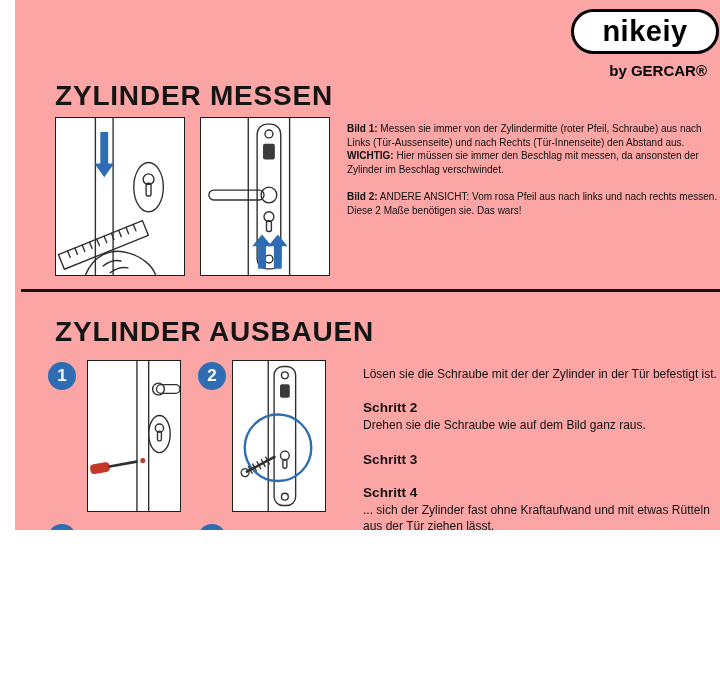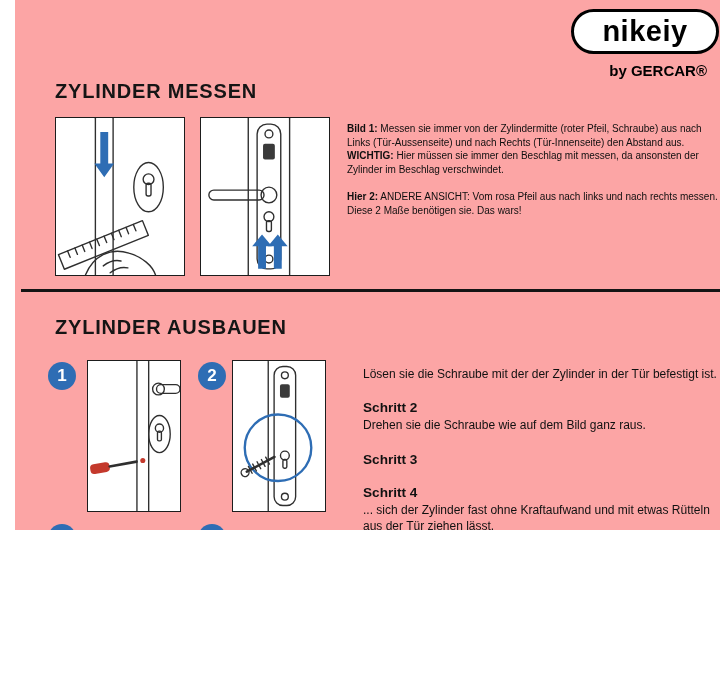--- a/index.html
+++ b/index.html
@@ -5,21 +5,21 @@
   *{box-sizing:border-box;margin:0;padding:0;}
   :root{--accent:#2e6db4;}
   body{background:#ffffff;font-family:"Liberation Sans",sans-serif;color:#111;}
   .page{position:relative;width:720px;height:530px;background:#fca5a5;overflow:hidden;margin-left:15px;}
 
   .logo-pill{position:absolute;top:9px;right:16px;width:148px;height:45px;border:3.5px solid #000;
     border-radius:26px;display:flex;align-items:center;justify-content:center;background:#fff;}
   .logo-text{font-size:29px;font-weight:bold;letter-spacing:.5px;color:#000;}
   .byline{position:absolute;top:62px;right:28px;font-size:15px;font-weight:bold;color:#000;}
 
-  .section-title{position:absolute;left:40px;font-size:20px;font-weight:bold;letter-spacing:.8px;color:#151515;}
+  .section-title{position:absolute;left:40px;font-size:28px;font-weight:bold;letter-spacing:.8px;color:#151515;}
   #title-measure{top:80px;}
   #title-remove{top:316px;}
 
   .ibox{position:absolute;border:1.6px solid #1d1d1d;background:#fff;}
   .divider{position:absolute;top:289px;left:6px;width:708px;height:2.5px;background:#141414;}
 
   .badge{position:absolute;width:28px;height:28px;border-radius:50%;background:var(--accent);color:#fff;
     font-weight:bold;font-size:17px;display:flex;align-items:center;justify-content:center;}
 
   .copy{position:absolute;font-size:10px;line-height:1.36;color:#0f0f0f;}
@@ -81,21 +81,21 @@
       <rect x="8" y="73" width="56" height="10" rx="5"></rect>
       <circle cx="69" cy="100" r="5"></circle>
       <rect x="66.5" y="104" width="5" height="11" rx="2"></rect>
       <polygon class="accent" points="58,153 66,153 66,130 72,130 62,118 52,130 58,130"></polygon>
       <polygon class="accent" points="74,153 82,153 82,130 88,130 78,118 68,130 74,130"></polygon>
     </svg>
   </div>
 
   <div class="copy" id="measure-copy">
     <p><strong>Bild 1:</strong><span> Messen sie immer von der Zylindermitte (roter Pfeil, Schraube) aus nach Links (Tür-Aussenseite) und nach Rechts (Tür-Innenseite) den Abstand aus. </span><strong>WICHTIG:</strong><span> Hier müssen sie immer den Beschlag mit messen, da ansonsten der Zylinder im Beschlag verschwindet.</span></p>
-    <p><strong>Hier 2:</strong><span> ANDERE ANSICHT: Vom rosa Pfeil aus nach links und nach rechts messen. Diese 2 Maße benötigen sie. Das wars!</span></p>
+    <p><strong>Bild 2:</strong><span> ANDERE ANSICHT: Vom rosa Pfeil aus nach links und nach rechts messen. Diese 2 Maße benötigen sie. Das wars!</span></p>
   </div>
 
   <div class="divider"></div>
 
   <h1 class="section-title" id="title-remove">ZYLINDER AUSBAUEN</h1>
 
   <div class="badge" style="left:33px;top:362px;">1</div>
   <div class="badge" style="left:183px;top:362px;">2</div>
   <div class="badge" style="left:33px;top:524px;">3</div>
   <div class="badge" style="left:183px;top:524px;">4</div>

